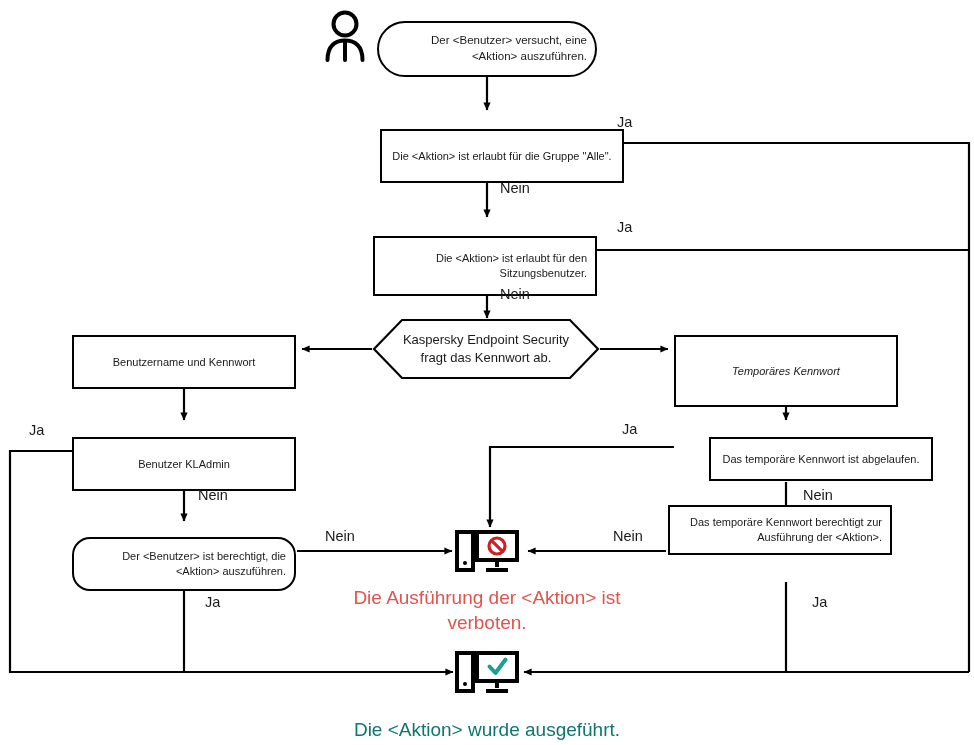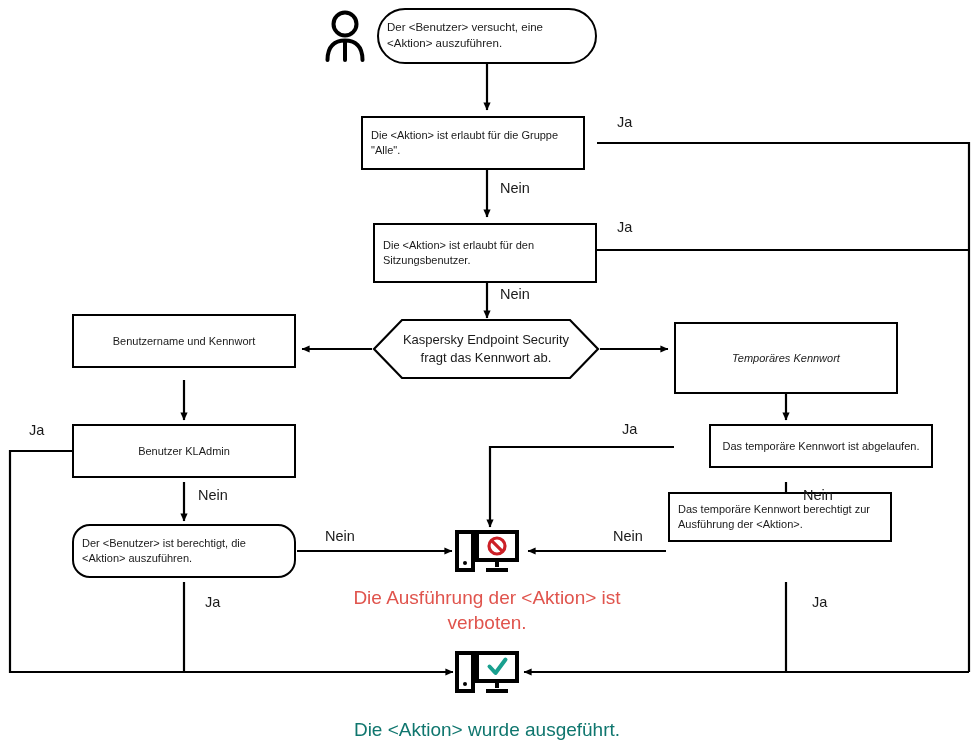--- a/index.html
+++ b/index.html
@@ -24,25 +24,26 @@
     width: 974px;
     height: 745px;
     pointer-events: none;
   }
   .node {
     position: absolute;
     box-sizing: border-box;
     display: flex;
     align-items: center;
     justify-content: center;
-    text-align: left;
+    text-align: right;
     color: #1a1a1a;
     font-size: 11px;
     line-height: 1.35;
     padding: 16px 8px;
+    margin-top: 13px;
   }
   .rect {
     border: 2px solid #000000;
     background: #ffffff;
   }
   .terminator {
     border: 2px solid #000000;
     background: #ffffff;
     border-radius: 28px;
     font-size: 11.5px;
@@ -135,32 +136,32 @@
   <div class="icon-abs" style="left:322px; top:8px; width:46px; height:58px;">
     <svg viewBox="0 0 46 58" width="46" height="58" xmlns="http://www.w3.org/2000/svg">
       <circle cx="23" cy="16" r="11.5" fill="none" stroke="#000000" stroke-width="4"></circle>
       <path d="M5.5,52 C5.5,38 13,32.5 23,32.5 C33,32.5 40.5,38 40.5,52" fill="none" stroke="#000000" stroke-width="4" stroke-linecap="round"></path>
       <path d="M23,33 L23,52" stroke="#000000" stroke-width="4" stroke-linecap="round"></path>
     </svg>
   </div>
 
   <div class="node terminator" style="left:377px; top:8px; width:220px; height:56px;">Der &lt;Benutzer&gt; versucht, eine &lt;Aktion&gt; auszuführen.</div>
 
-  <div class="node rect" style="left:361px; top:116px; width:224px; height:54px;">Die &lt;Aktion&gt; ist erlaubt für die Gruppe "Alle".</div>
+  <div class="node rect" style="left:380px; top:116px; width:244px; height:54px;">Die &lt;Aktion&gt; ist erlaubt für die Gruppe "Alle".</div>
 
   <div class="node rect" style="left:373px; top:223px; width:224px; height:60px;">Die &lt;Aktion&gt; ist erlaubt für den Sitzungsbenutzer.</div>
 
   <div class="hex-wrap" style="left:372px; top:318px; width:228px; height:62px;">
     <svg viewBox="0 0 228 62" width="228" height="62" xmlns="http://www.w3.org/2000/svg">
       <polygon points="2,31 30,2 198,2 226,31 198,60 30,60" fill="#ffffff" stroke="#000000" stroke-width="2.2"></polygon>
     </svg>
     <div class="hex-label">Kaspersky Endpoint Security fragt das Kennwort ab.</div>
   </div>
 
-  <div class="node rect" style="left:72px; top:314px; width:224px; height:54px;">Benutzername und Kennwort</div>
+  <div class="node rect" style="left:72px; top:322px; width:224px; height:54px;">Benutzername und Kennwort</div>
 
   <div class="node rect" style="left:674px; top:322px; width:224px; height:72px;font-style:italic;">Temporäres Kennwort</div>
 
   <div class="node rect" style="left:72px; top:424px; width:224px; height:54px;">Benutzer KLAdmin</div>
 
   <div class="node rect" style="left:709px; top:424px; width:224px; height:44px;">Das temporäre Kennwort ist abgelaufen.</div>
 
   <div class="node rect" style="left:72px; top:524px; width:224px; height:54px;border-radius:18px;">Der &lt;Benutzer&gt; ist berechtigt, die &lt;Aktion&gt; auszuführen.</div>
 
   <div class="node rect" style="left:668px; top:492px; width:224px; height:50px;">Das temporäre Kennwort berechtigt zur Ausführung der &lt;Aktion&gt;.</div>

